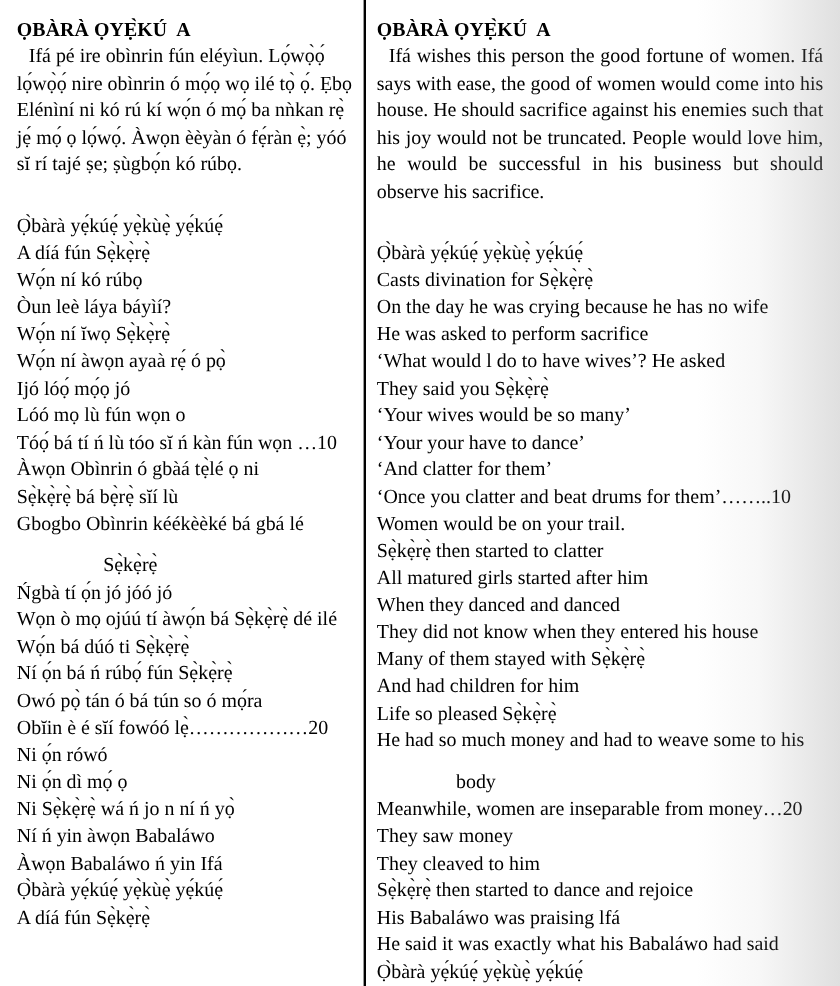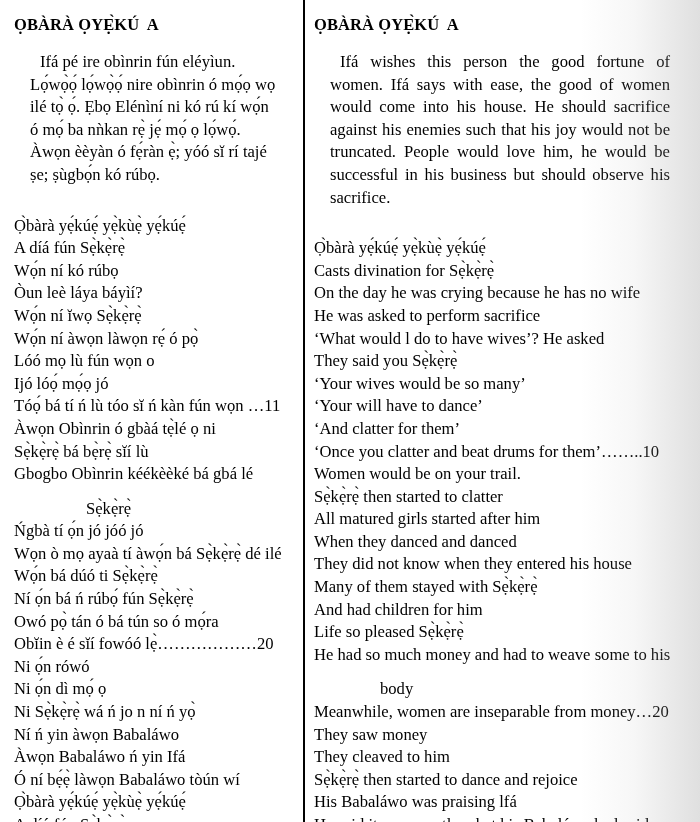--- a/index.html
+++ b/index.html
@@ -67,21 +67,21 @@
     font-size: 16.5px;
     line-height: 21px;
     letter-spacing: 0.1px;
     white-space: pre;
     margin: 0 0 1px 0;
   }
 
   .prose {
     font-size: 16.6px;
     line-height: 22.6px;
-    margin: 16px;
+    margin: 0;
     text-indent: 10px;
     hyphens: none;
   }
   .col-left .prose { text-align: left; }
   .col-right .prose { text-align: justify; text-justify: inter-word; }
 
   .verse {
     margin: 0;
     padding: 0;
     list-style: none;
@@ -110,59 +110,58 @@
 
   <div class="column col-left">
     <h1 class="section-title">ỌBÀRÀ ỌYẸ̀KÚ  A</h1>
     <p class="prose">Ifá pé ire obìnrin fún eléyìun. Lọ́wọ̀ọ́ lọ́wọ̀ọ́ nire obìnrin ó mọ́ọ wọ ilé tọ̀ ọ́. Ẹbọ Elénìní ni kó rú kí wọ́n ó mọ́ ba nǹkan rẹ̀ jẹ́ mọ́ ọ lọ́wọ́. Àwọn èèyàn ó fẹ́ràn ẹ̀; yóó sĭ rí tajé ṣe; ṣùgbọ́n kó rúbọ.</p>
     <div class="verse">
         <div class="verse-line">Ọ̀bàrà yẹ́kúẹ́ yẹ̀kùẹ̀ yẹ́kúẹ́</div>
         <div class="verse-line">A díá fún Sẹ̀kẹ̀rẹ̀</div>
         <div class="verse-line">Wọ́n ní kó rúbọ</div>
         <div class="verse-line">Òun leè láya báyìí?</div>
         <div class="verse-line">Wọ́n ní ĭwọ Sẹ̀kẹ̀rẹ̀</div>
-        <div class="verse-line">Wọ́n ní àwọn làwọn rẹ́ ó pọ̀</div>
+        <div class="verse-line">Wọ́n ní àwọn ayaà rẹ́ ó pọ̀</div>
+        <div class="verse-line">Ijó lóọ́ mọ́ọ jó</div>
         <div class="verse-line">Lóó mọ lù fún wọn o</div>
-        <div class="verse-line">Ijó lóọ́ mọ́ọ jó</div>
-        <div class="verse-line">Tóọ́ bá tí ń lù tóo sĭ ń kàn fún wọn …11</div>
+        <div class="verse-line">Tóọ́ bá tí ń lù tóo sĭ ń kàn fún wọn …10</div>
         <div class="verse-line">Àwọn Obìnrin ó gbàá tẹ̀lé ọ ni</div>
         <div class="verse-line">Sẹ̀kẹ̀rẹ̀ bá bẹ̀rẹ̀ sĭí lù</div>
         <div class="verse-line">Gbogbo Obìnrin kéékèèké bá gbá lé</div>
         <div class="verse-line indented">Sẹ̀kẹ̀rẹ̀</div>
         <div class="verse-line">Ńgbà tí ọ́n jó jóó jó</div>
-        <div class="verse-line">Wọn ò mọ ayaà tí àwọ́n bá Sẹ̀kẹ̀rẹ̀ dé ilé</div>
+        <div class="verse-line">Wọn ò mọ ojúú tí àwọ́n bá Sẹ̀kẹ̀rẹ̀ dé ilé</div>
         <div class="verse-line">Wọ́n bá dúó ti Sẹ̀kẹ̀rẹ̀</div>
         <div class="verse-line">Ní ọ́n bá ń rúbọ́ fún Sẹ̀kẹ̀rẹ̀</div>
         <div class="verse-line">Owó pọ̀ tán ó bá tún so ó mọ́ra</div>
         <div class="verse-line">Obĭin è é sĭí fowóó lẹ̀………………20</div>
         <div class="verse-line">Ni ọ́n rówó</div>
         <div class="verse-line">Ni ọ́n dì mọ́ ọ</div>
         <div class="verse-line">Ni Sẹ̀kẹ̀rẹ̀ wá ń jo n ní ń yọ̀</div>
         <div class="verse-line">Ní ń yin àwọn Babaláwo</div>
         <div class="verse-line">Àwọn Babaláwo ń yin Ifá</div>
-        <div class="verse-line">Ó ní bẹ́ẹ̀ làwọn Babaláwo tòún wí</div>
         <div class="verse-line">Ọ̀bàrà yẹ́kúẹ́ yẹ̀kùẹ̀ yẹ́kúẹ́</div>
         <div class="verse-line">A díá fún Sẹ̀kẹ̀rẹ̀</div>
       </div>
   </div>
 
   <div class="col-divider"></div>
 
   <div class="column col-right">
     <h1 class="section-title">ỌBÀRÀ ỌYẸ̀KÚ  A</h1>
     <p class="prose">Ifá wishes this person the good fortune of women. Ifá says with ease, the good of women would come into his house. He should sacrifice against his enemies such that his joy would not be truncated. People would love him, he would be successful in his business but should observe his sacrifice.</p>
     <div class="verse">
         <div class="verse-line">Ọ̀bàrà yẹ́kúẹ́ yẹ̀kùẹ̀ yẹ́kúẹ́</div>
         <div class="verse-line">Casts divination for Sẹ̀kẹ̀rẹ̀</div>
         <div class="verse-line">On the day he was crying because he has no wife</div>
         <div class="verse-line">He was asked to perform sacrifice</div>
         <div class="verse-line">‘What would l do to have wives’? He asked</div>
         <div class="verse-line">They said you Sẹ̀kẹ̀rẹ̀</div>
         <div class="verse-line">‘Your wives would be so many’</div>
-        <div class="verse-line">‘Your will have to dance’</div>
+        <div class="verse-line">‘Your your have to dance’</div>
         <div class="verse-line">‘And clatter for them’</div>
         <div class="verse-line">‘Once you clatter and beat drums for them’……..10</div>
         <div class="verse-line">Women would be on your trail.</div>
         <div class="verse-line">Sẹ̀kẹ̀rẹ̀ then started to clatter</div>
         <div class="verse-line">All matured girls started after him</div>
         <div class="verse-line">When they danced and danced</div>
         <div class="verse-line">They did not know when they entered his house</div>
         <div class="verse-line">Many of them stayed with Sẹ̀kẹ̀rẹ̀</div>
         <div class="verse-line">And had children for him</div>
         <div class="verse-line">Life so pleased Sẹ̀kẹ̀rẹ̀</div>

